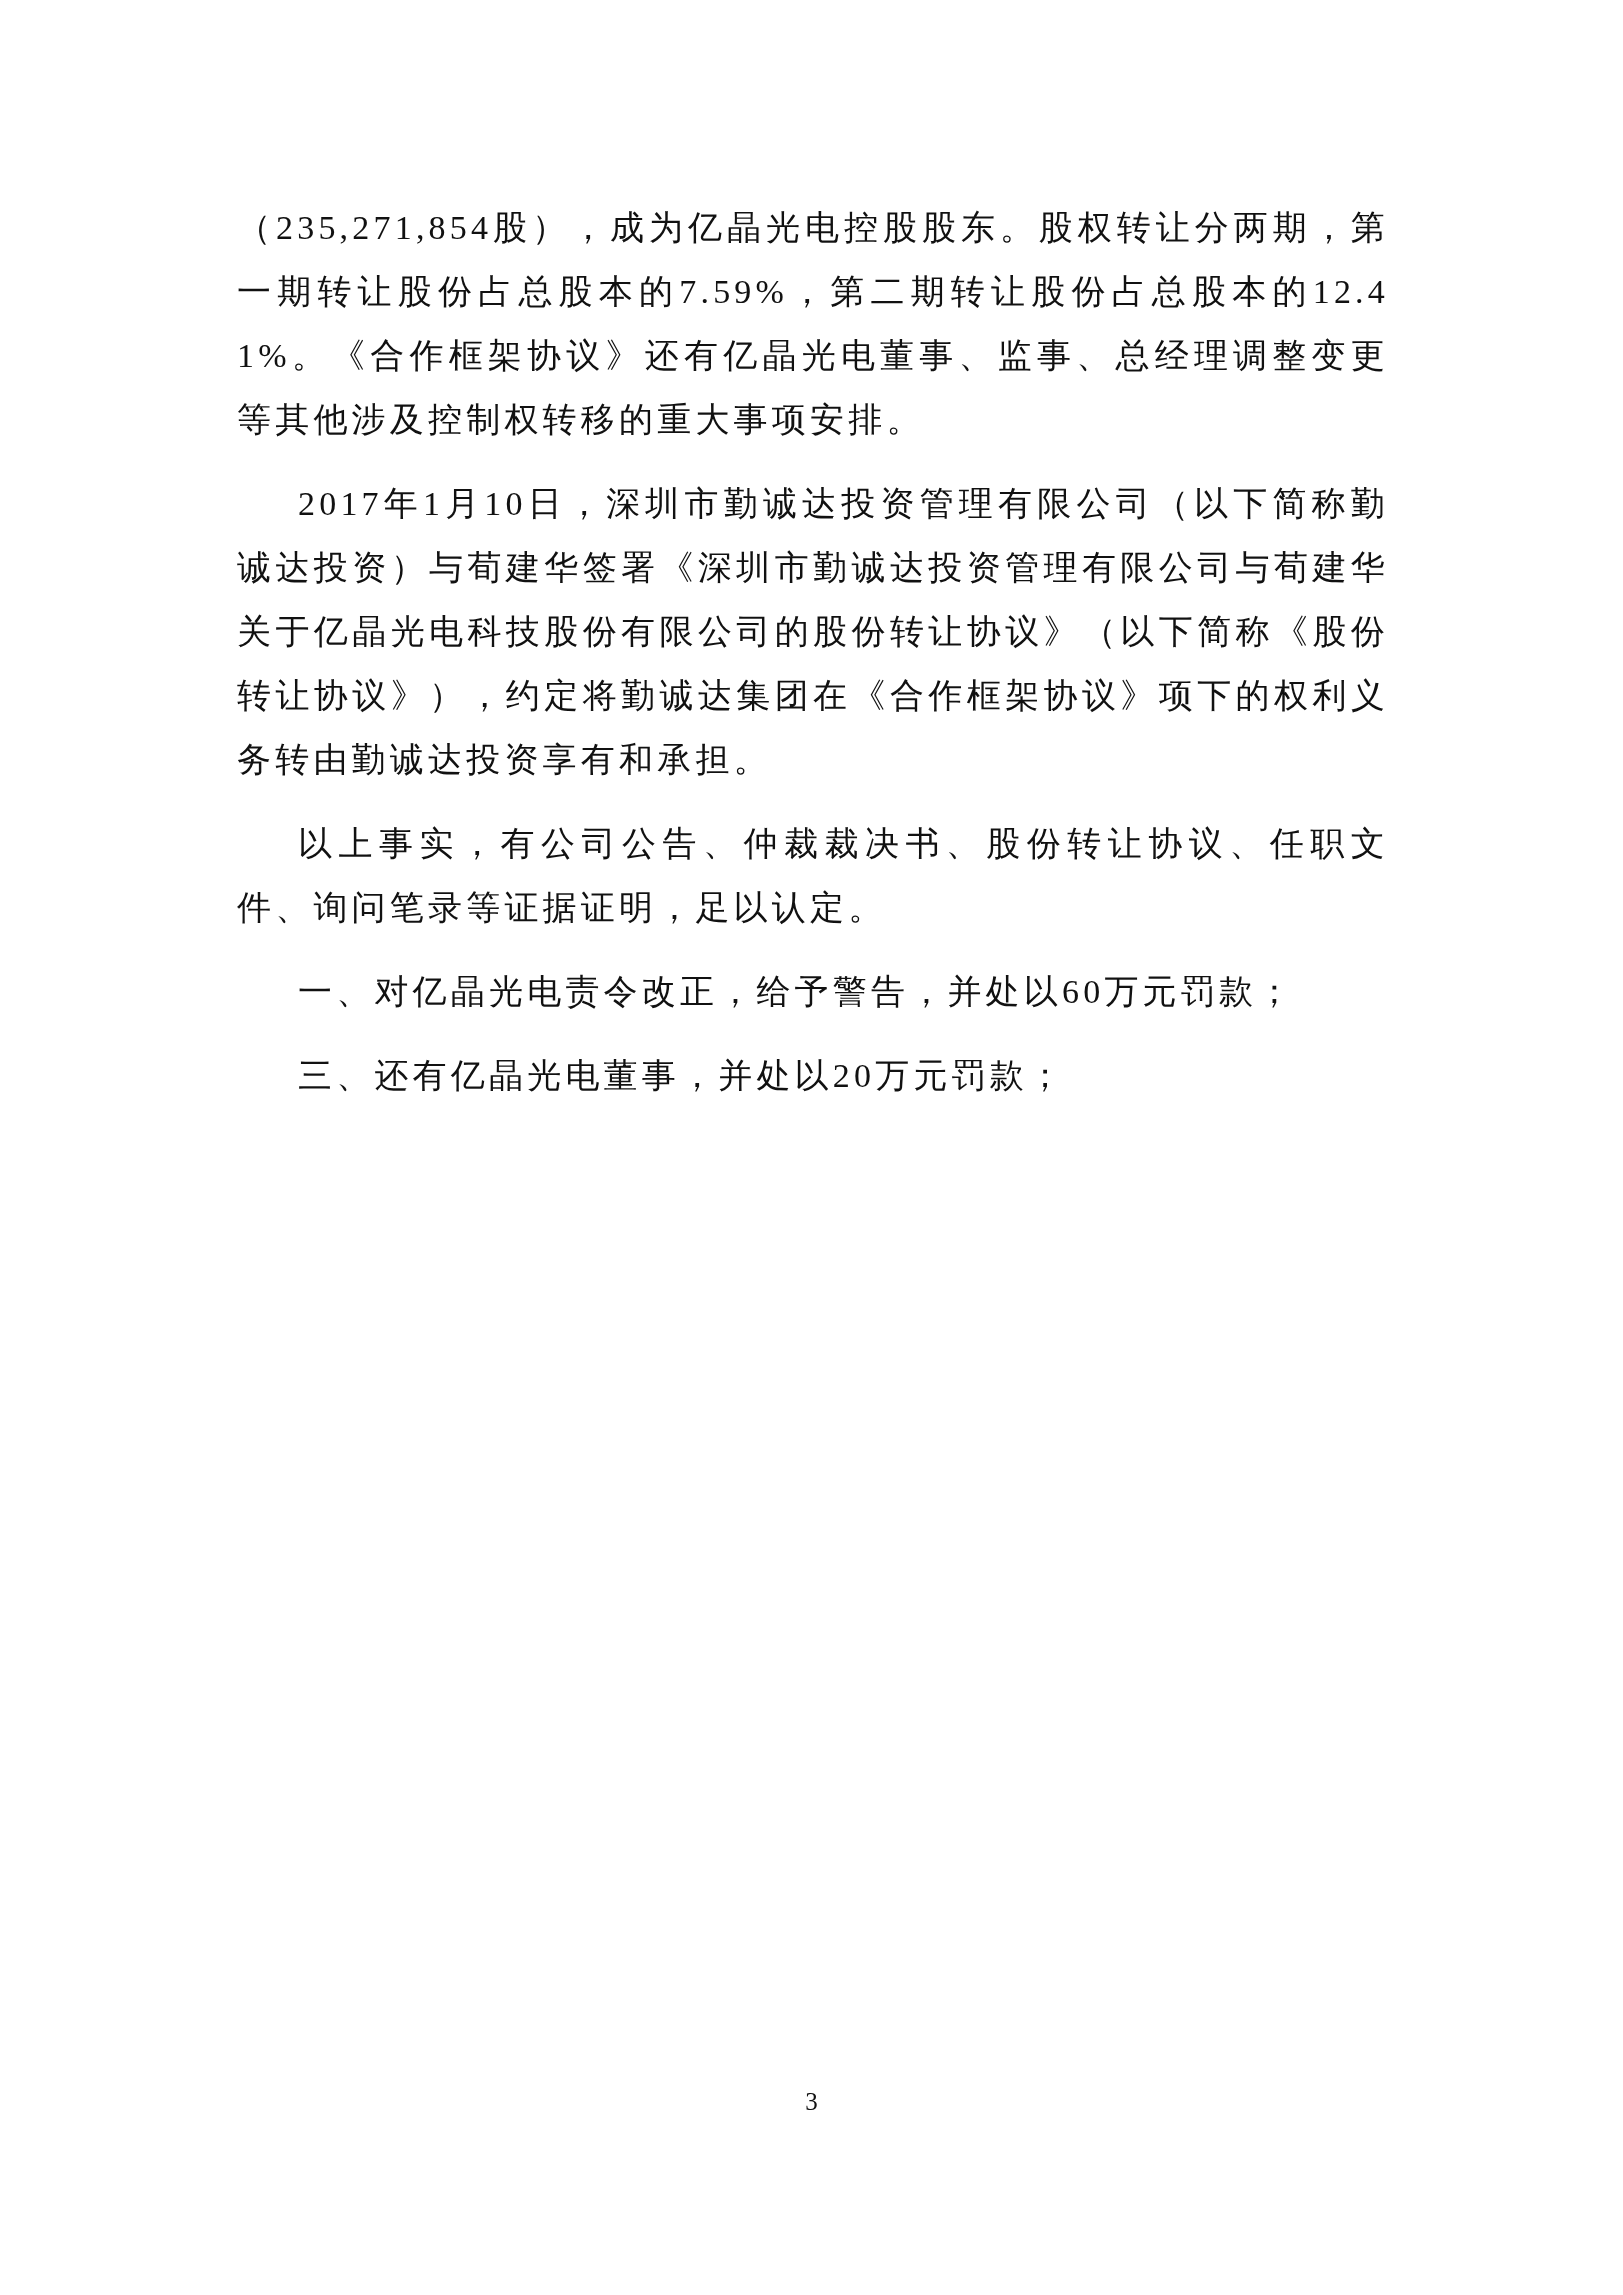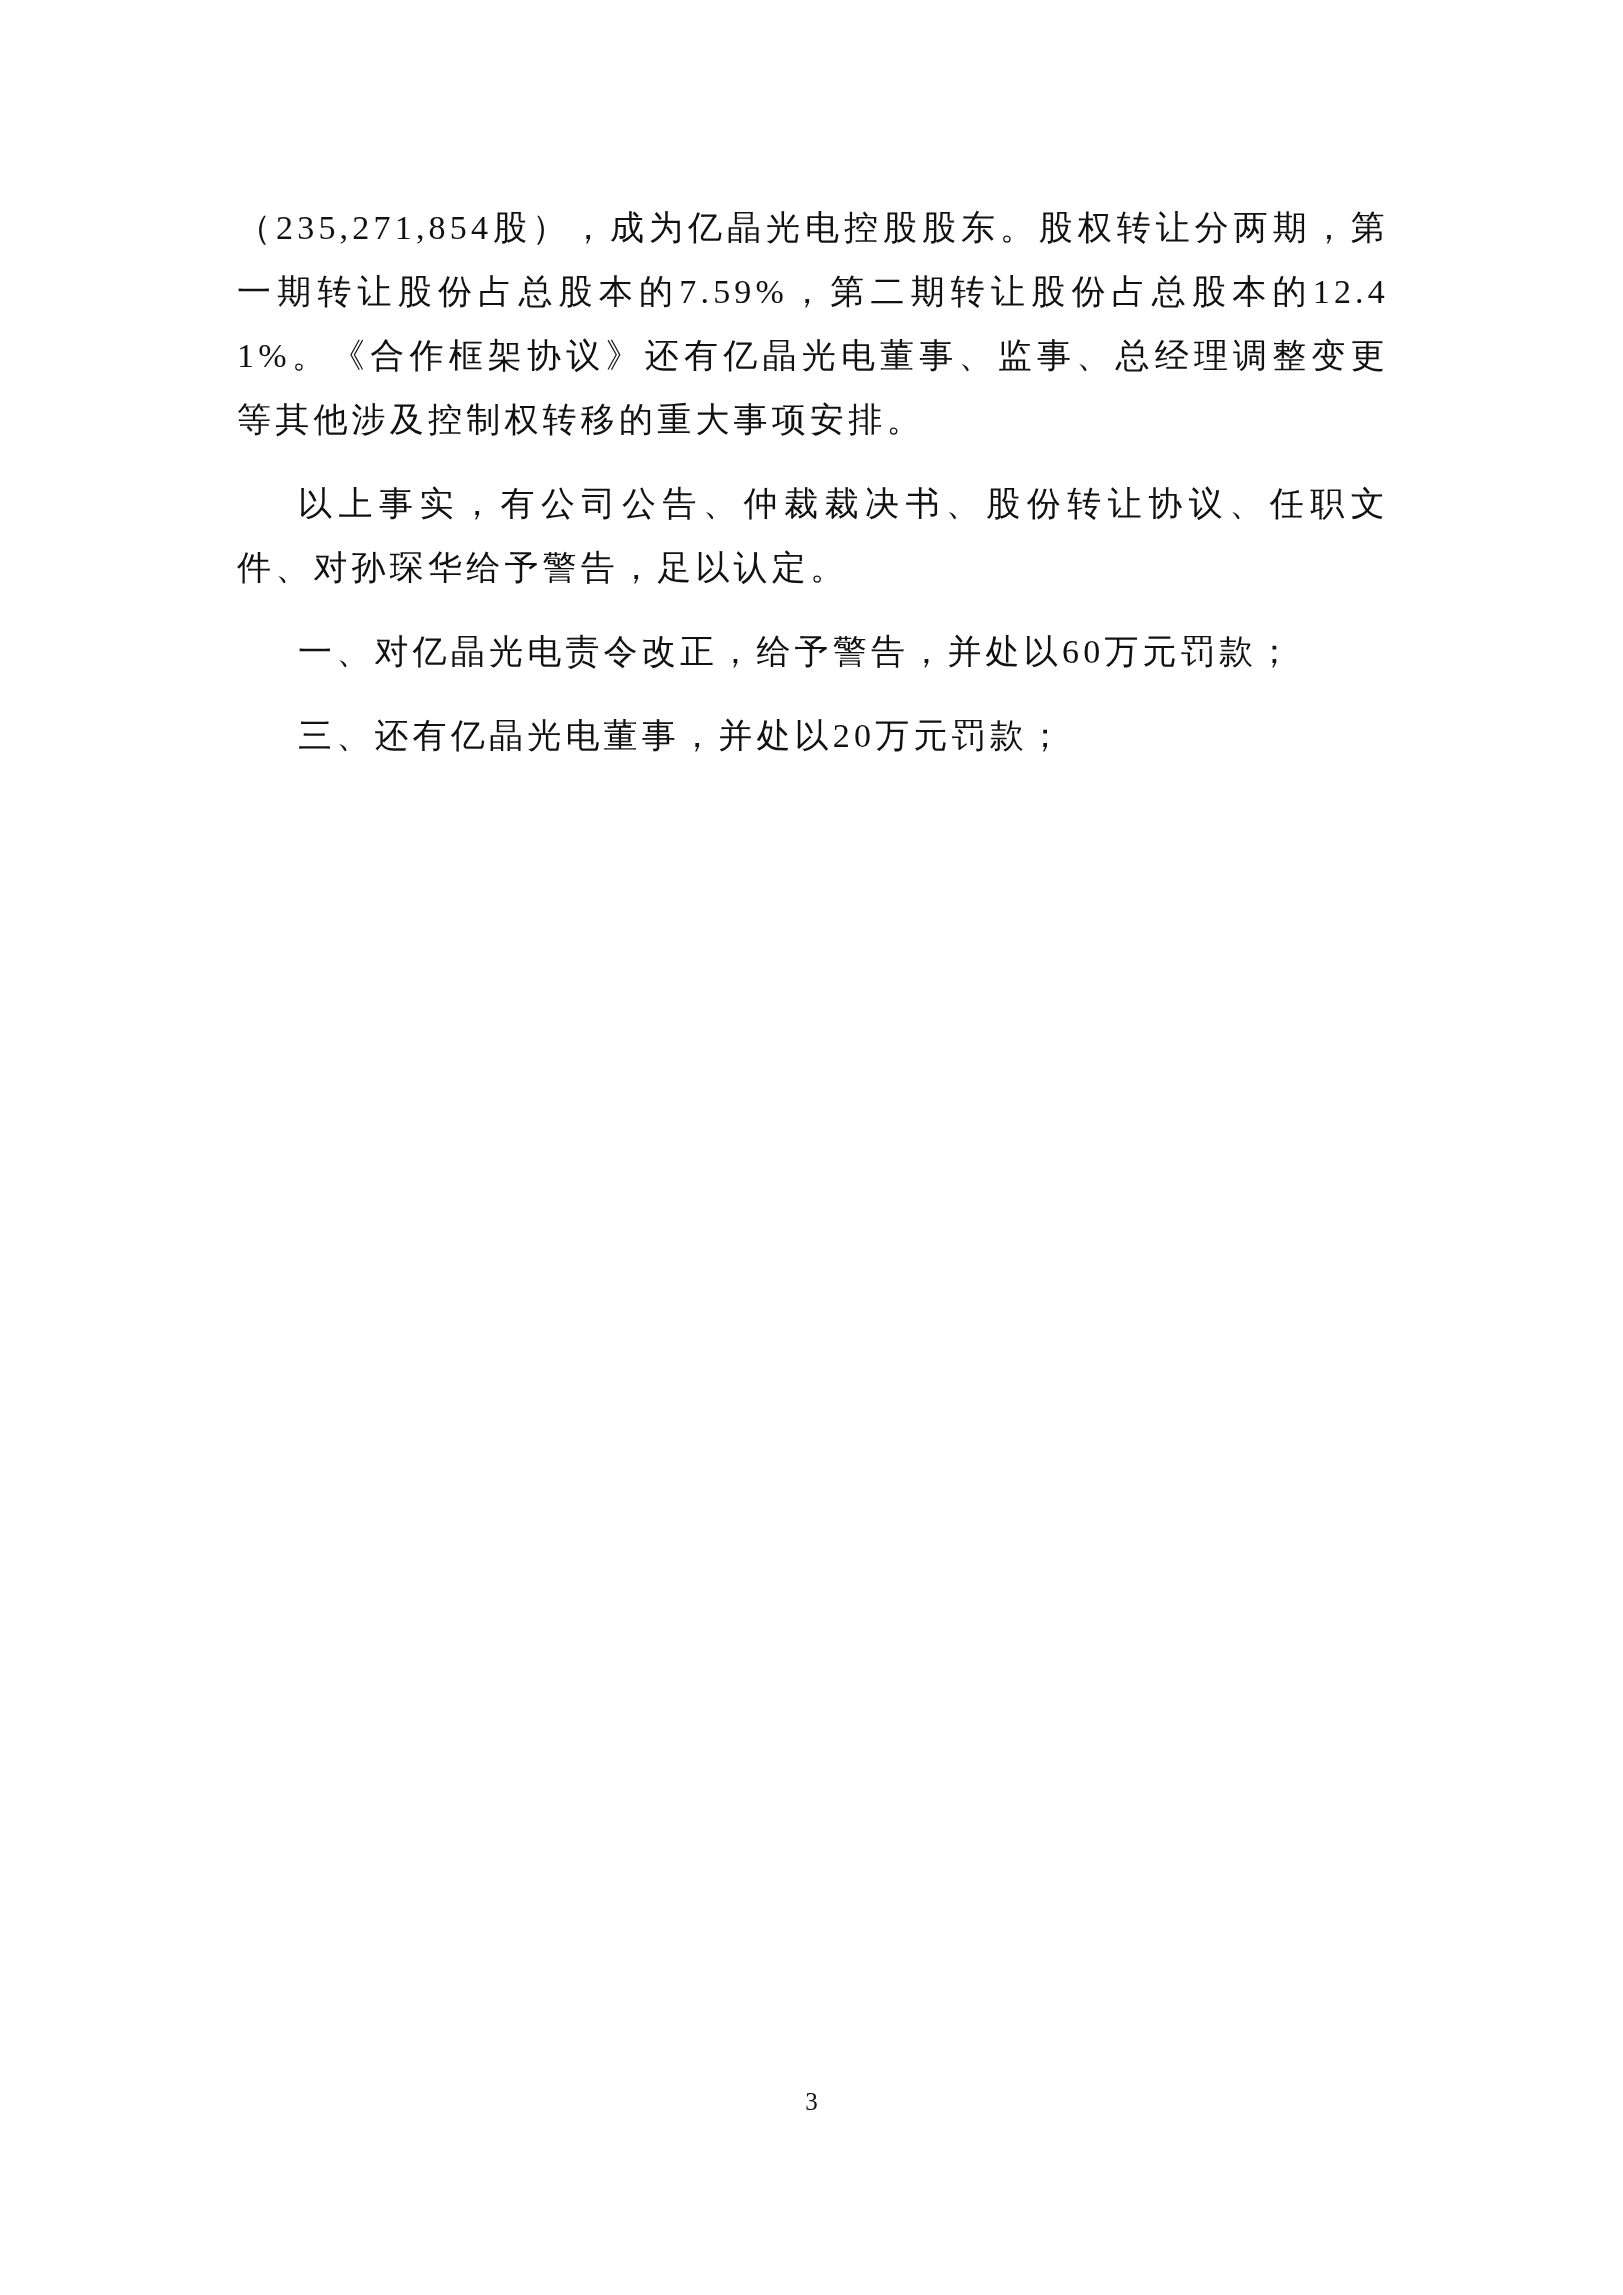--- a/index.html
+++ b/index.html
@@ -55,21 +55,22 @@
     line-height: 34px;
     color: #111111;
   }
 </style>
 </head>
 <body>
 
 <div class="page">
   <div class="content">
     <p class="para">（235,271,854股），成为亿晶光电控股股东。股权转让分两期，第一期转让股份占总股本的7.59%，第二期转让股份占总股本的12.41%。《合作框架协议》还有亿晶光电董事、监事、总经理调整变更等其他涉及控制权转移的重大事项安排。</p>
-    <p class="para indent">以上事实，有公司公告、仲裁裁决书、股份转让协议、任职文件、对孙琛华给予警告，足以认定。</p>
+    <p class="para indent">2017年1月10日，深圳市勤诚达投资管理有限公司（以下简称勤诚达投资）与荀建华签署《深圳市勤诚达投资管理有限公司与荀建华关于亿晶光电科技股份有限公司的股份转让协议》（以下简称《股份转让协议》），约定将勤诚达集团在《合作框架协议》项下的权利义务转由勤诚达投资享有和承担。</p>
+    <p class="para indent">以上事实，有公司公告、仲裁裁决书、股份转让协议、任职文件、询问笔录等证据证明，足以认定。</p>
 
     <div>
       <p class="para list-item">一、对亿晶光电责令改正，给予警告，并处以60万元罚款；</p>
       <p class="para list-item">三、还有亿晶光电董事，并处以20万元罚款；</p>
     </div>
   </div>
 
   <div class="page-number">3</div>
 </div>
 

